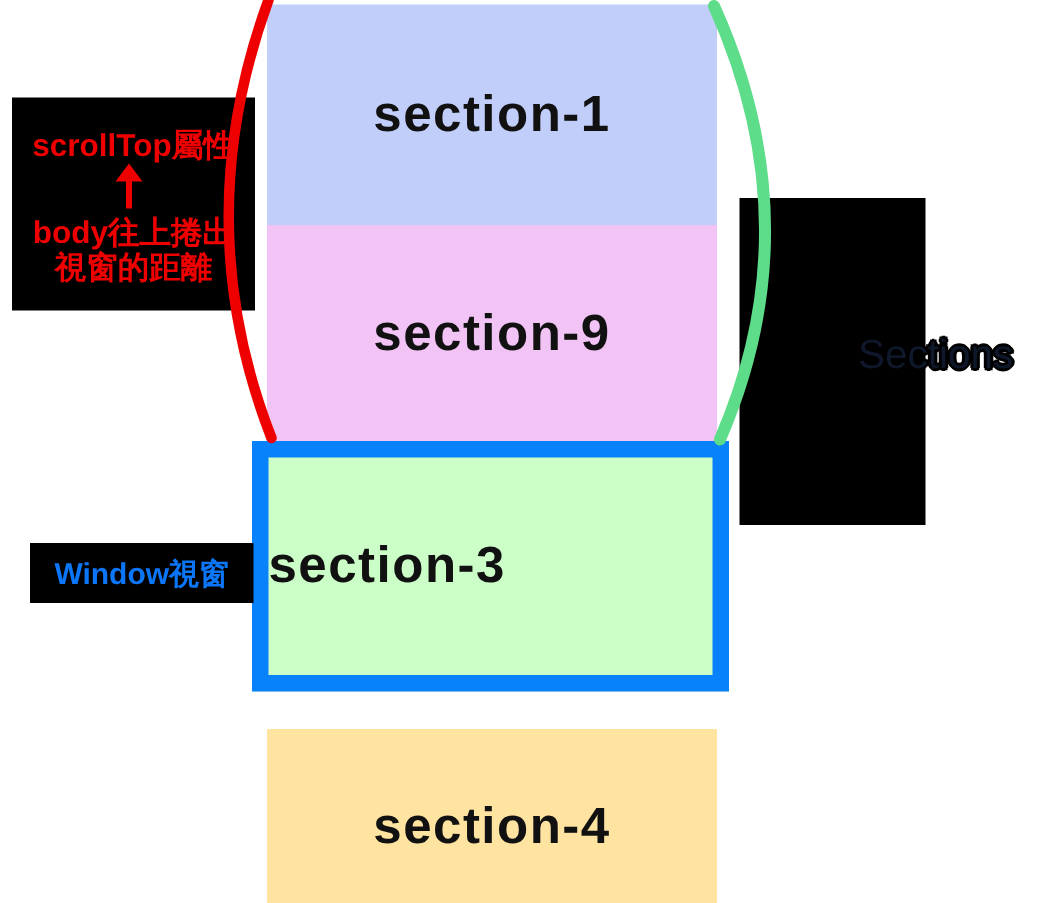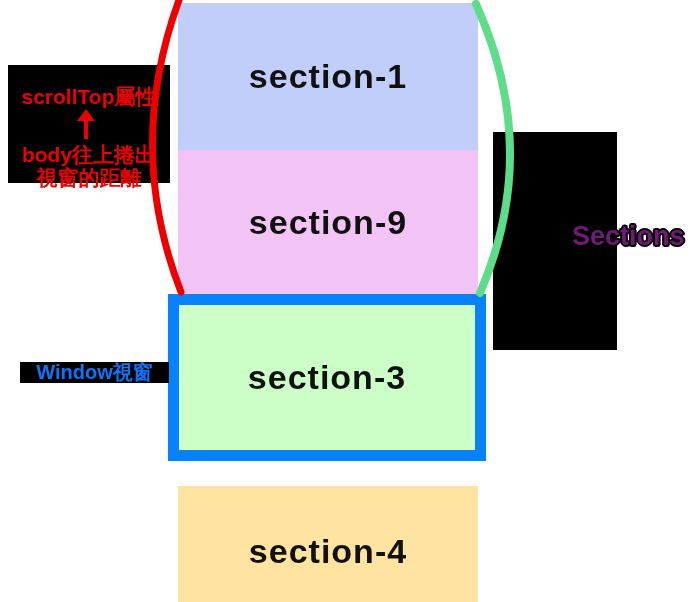--- a/index.html
+++ b/index.html
@@ -13,56 +13,56 @@
     display:flex;align-items:center;justify-content:center;
     font-size:34px;font-weight:600;color:#111111;letter-spacing:1px;
   }
   #sec1{top:3px;height:147px;background:#c2cefa;}
   #sec2{top:150px;height:145px;background:#f2c4f6;}
   #sec4{top:486px;height:131px;background:#ffe3a0;}
   
   #windowBox{
     position:absolute;left:168px;top:294px;width:318px;height:167px;
     box-sizing:border-box;border:11px solid #0882fa;background:#ccfec7;
-    display:flex;align-items:center;justify-content:center;
+    display:flex;align-items:center;justify-content:flex-start;
     font-size:34px;font-weight:600;color:#111111;letter-spacing:1px;
     z-index:2;
   }
   
   .black-box{position:absolute;background:#000000;z-index:3;}
-  #scrollTopBox{left:8px;top:65px;width:162px;height:118px;}
+  #scrollTopBox{left:8px;top:65px;width:162px;height:142px;}
   #scrollTopBox .line{
     position:absolute;width:100%;text-align:center;
     color:#ee0000;font-weight:bold;font-size:21px;white-space:nowrap;
   }
   #stLine1{top:18px;}
   #stLine2{top:76px;}
   #stLine3{top:99px;}
   
   #upArrow{position:absolute;left:68px;top:44px;width:20px;height:30px;}
   #upArrow .head{
     position:absolute;left:1px;top:0;width:0;height:0;
     border-left:9px solid transparent;border-right:9px solid transparent;
     border-bottom:12px solid #ee0000;
   }
   #upArrow .stem{
     position:absolute;left:8px;top:10px;width:4px;height:20px;background:#ee0000;
   }
   #windowLabelBox{
-    left:20px;top:362px;width:149px;height:21px;
+    left:20px;top:362px;width:149px;height:40px;
     display:flex;align-items:center;justify-content:center;
   }
   #windowLabelBox .txt{
     color:#0b76f7;font-weight:bold;font-size:20px;white-space:nowrap;
   }
   #rightBox{left:493px;top:132px;width:124px;height:218px;}
   
   #sectionsLabel{
     position:absolute;left:572px;top:221px;z-index:5;
-    font-size:27px;font-weight:bold;color:#701a75;white-space:nowrap;
+    font-size:27px;font-weight:normal;color:#0f172a;white-space:nowrap;
     -webkit-text-stroke:3px #000000;paint-order:stroke fill;
     text-shadow:0 2px 0 #000,0 -2px 0 #000,2px 0 0 #000,-2px 0 0 #000;
   }
   
   #curves{position:absolute;left:0;top:0;z-index:4;pointer-events:none;}
 </style>
 </head>
 <body>
 
 <div id="canvas">

